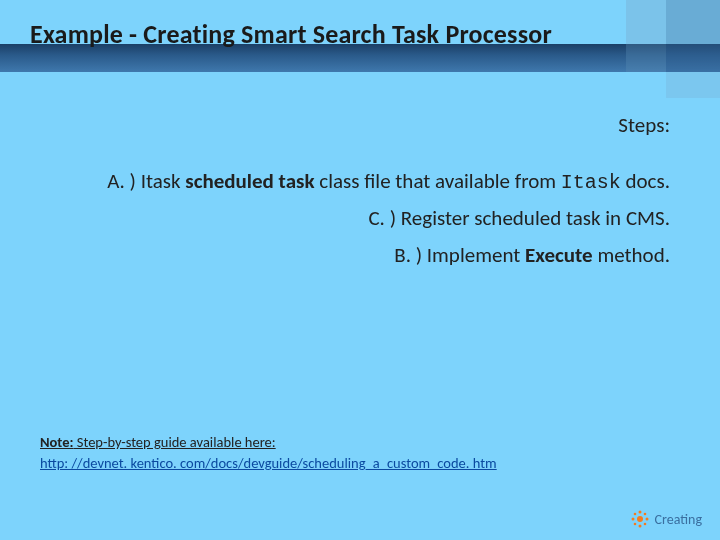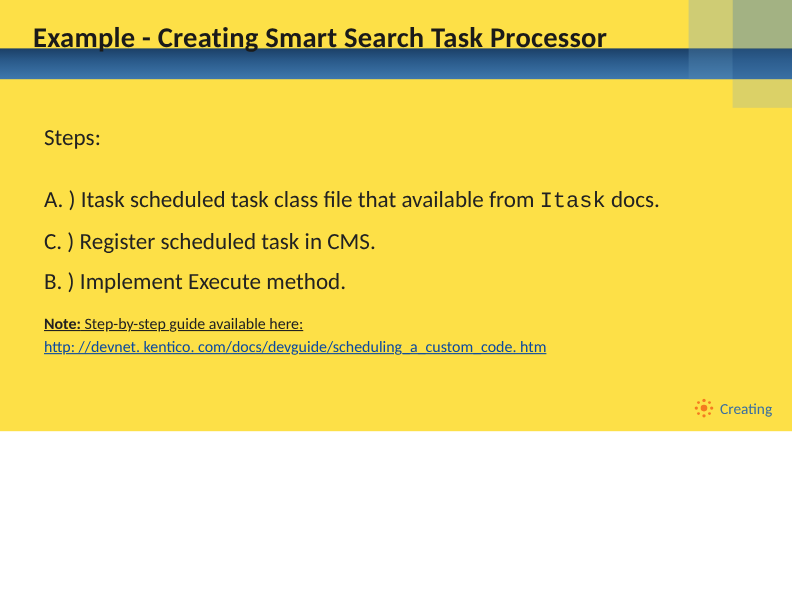--- a/index.html
+++ b/index.html
@@ -1,35 +1,35 @@
 <!DOCTYPE html>
 <html><head>
 <meta charset="utf-8">
 <style>
   * { margin: 0; padding: 0; box-sizing: border-box; }
   html, body { width: 720px; height: 540px; font-family: Calibri, "Segoe UI", Arial, sans-serif; background: #fff; overflow: hidden; }
-  .slide { position: relative; width: 720px; height: 392px; background: #fde047; }
+  .slide { position: relative; width: 720px; height: 540px; background: #7dd3fc; }
   .header-band {
     position: absolute; top: 44px; left: 0; right: 0; height: 28px;
     background: linear-gradient(to bottom, #1b3f66 0%, #2a5a8a 40%, #3f78ad 100%);
   }
   .decor { position: absolute; top: 0; right: 0; width: 170px; height: 100px; }
   .decor .sq { position: absolute; background: rgba(70,120,165,0.35); }
   .title {
     position: absolute; top: 18px; left: 30px; right: 60px;
     font-size: 26px; font-weight: 700; color: #1a1a1a; letter-spacing: .2px;
     white-space: nowrap;
   }
   .content {
     position: absolute; top: 110px; left: 40px; right: 50px;
-    color: #222; font-size: 21px; line-height: 1.45;
+    color: #222; font-size: 21px; line-height: 1.45; text-align: right;
   }
   .steps-label { margin-bottom: 26px; }
   .step { margin-bottom: 6px; }
-  .step b { font-weight: 400; }
+  .step b { font-weight: 700; }
   .mono { font-family: "Courier New", monospace; font-size: 20px; margin-top: 28px; }
   .note {
     position: absolute; left: 40px; bottom: 66px; right: 60px;
     font-size: 14.5px; color: #222; line-height: 1.45; margin-top: 39px;
   }
   .note u { text-decoration: underline; }
   .note a { color: #0b4aa0; text-decoration: underline; }
   .logo {
     position: absolute; right: 18px; bottom: 12px;
     display: flex; align-items: center; gap: 6px;

